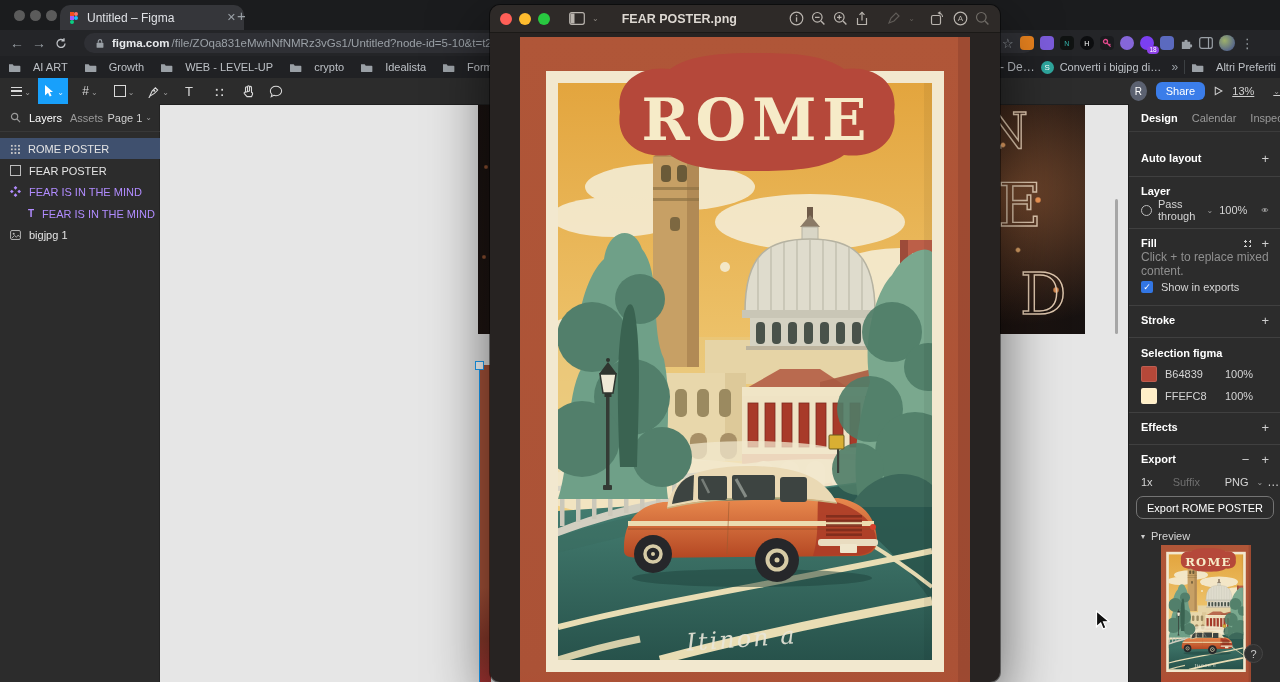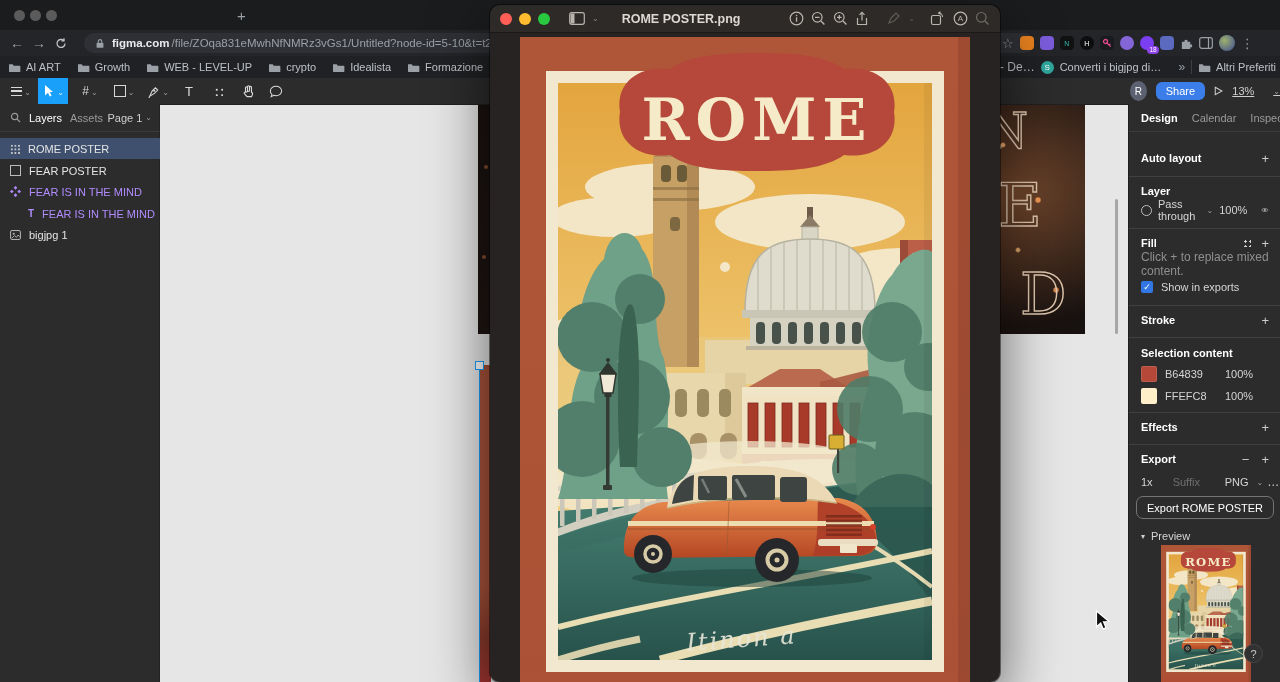--- a/index.html
+++ b/index.html
@@ -22,21 +22,21 @@
   #omnibox{left:84px;top:33px;width:930px;height:20px;background:#2f3035;border-radius:11px;
            padding:0 10px;gap:6px;overflow:hidden;}
   .url-domain{color:#e8eaed;font-weight:bold;font-size:11.5px;white-space:nowrap;}
   .url-path{color:#9aa0a6;font-size:11.5px;white-space:nowrap;}
   #extrow{left:998px;top:30px;width:282px;height:26px;gap:6px;padding-left:4px;}
   .ext{width:14px;height:14px;border-radius:4px;flex:none;position:relative;
        display:flex;align-items:center;justify-content:center;font-size:7px;color:#fff;}
   .badge18{position:absolute;right:-5px;bottom:-4px;background:#8d41e8;color:#fff;font-size:6.5px;
            border-radius:4px;padding:0 2px;line-height:8px;}
   #bookmarksrow{left:0;top:56px;width:1280px;height:22px;background:#202124;}
-  .bm{gap:5px;margin-right:16px;flex:none;}
+  .bm{gap:12px;margin-right:16px;flex:none;}
   .bm span{color:#bdc1c6;font-size:11px;white-space:nowrap;}
   #bmleft{left:8px;top:56px;height:22px;}
   #bmright{left:1000px;top:56px;width:280px;height:22px;gap:6px;}
   .gcal{width:12px;height:12px;border-radius:2px;background:#1a73e8;color:#fff;font-size:6px;
         display:flex;align-items:center;justify-content:center;flex:none;}
   .sicon{width:13px;height:13px;border-radius:50%;background:#2fa79e;color:#fff;font-size:8px;
         display:flex;align-items:center;justify-content:center;flex:none;}
 
   
   #figtoolbar{left:0;top:78px;width:1280px;height:26px;background:#2c2c2c;}
@@ -366,20 +366,31 @@
       <path d="M100,75 C95,45 120,28 150,32 C170,18 200,16 237,16 C274,16 304,18 324,32 C354,28 379,45 374,75 C379,105 354,122 324,118 C304,132 274,134 237,134 C200,134 170,132 150,118 C120,122 95,105 100,75 Z" fill="#b5483a"></path>
       <text x="237" y="103" font-size="58" font-weight="bold" fill="#f6ebc8" font-family="DejaVu Serif, serif" letter-spacing="6" text-anchor="middle">ROME</text>
     </symbol>
   </defs>
 </svg>
 
 <div id="tabstrip" class="abs">
   <span class="tlight" style="left:14px"></span>
   <span class="tlight" style="left:30px"></span>
   <span class="tlight" style="left:46px"></span>
+  <div id="tab" class="abs flex">
+    <svg width="12" height="12" viewBox="0 0 12 12">
+      <rect x="2" y="0" width="4" height="4" fill="#f24e1e"></rect>
+        <rect x="6" y="0" width="4" height="4" rx="2" fill="#ff7262"></rect>
+      <rect x="2" y="4" width="4" height="4" fill="#a259ff"></rect>
+        <circle cx="8" cy="6" r="2" fill="#1abcfe"></circle>
+      <circle cx="4" cy="10" r="2" fill="#0acf83"></circle>
+    </svg>
+    <span class="tab-title">Untitled – Figma</span>
+    <span class="tab-close">✕</span>
+  </div>
   <span class="abs newtab" style="left:237px;top:7px">+</span>
 </div>
 
 <div id="urlrow" class="abs">
   <div class="flex" style="height:26px;padding-left:6px">
     <span class="navic">←</span>
     <span class="navic">→</span>
     <svg class="navic" width="13" height="13" viewBox="0 0 13 13" style="width:22px">
       <path d="M10.5,6.5 a4,4 0 1 1 -1.3,-3 M9.5,1.2 v2.6 h-2.6" fill="none" stroke="#c0c3c7" stroke-width="1.3"></path>
     </svg>
@@ -627,21 +638,21 @@
     <span class="checkbox">✓</span>
     <span class="rp-t">Show in exports</span>
   </div>
   <div class="rp-div" style="top:201px"></div>
   <div class="rp-row" style="top:207px;height:18px">
     <span class="rp-h">Stroke</span>
     <span class="plus">+</span>
   </div>
   <div class="rp-div" style="top:233px"></div>
   <div class="rp-row" style="top:240px;height:18px">
-    <span class="rp-h">Selection content</span>
+    <span class="rp-h">Selection figma</span>
   </div>
   <div class="rp-row" style="top:260px;height:20px;gap:8px">
     <span class="swatch" style="background:#B64839"></span>
     <span class="rp-t" style="width:52px">B64839</span>
     <span class="rp-t">100%</span>
   </div>
   <div class="rp-row" style="top:282px;height:20px;gap:8px">
     <span class="swatch" style="background:#FFEFC8"></span>
     <span class="rp-t" style="width:52px">FFEFC8</span>
     <span class="rp-t">100%</span>
@@ -679,21 +690,21 @@
 <div id="pwindow" class="abs">
   <div id="ptitlebar">
     <span class="ptl" style="background:#ff5f57"></span>
     <span class="ptl" style="background:#febc2e"></span>
     <span class="ptl" style="background:#28c840"></span>
     <svg class="pvic" width="16" height="13" viewBox="0 0 16 13" style="margin-left:12px">
       <rect x="0.7" y="0.7" width="14.6" height="11.6" rx="2" fill="none" stroke="#b9b4ae" stroke-width="1.2"></rect>
       <rect x="1.5" y="1.5" width="4" height="10" fill="#b9b4ae"></rect>
     </svg>
     <span style="color:#8d8881;font-size:8px">⌄</span>
-    <span class="pv-title">ROME POSTER.png</span>
+    <span class="pv-title">FEAR POSTER.png</span>
     <span style="flex:1"></span>
     <svg class="pvic" width="15" height="15" viewBox="0 0 15 15">
       <circle cx="7.5" cy="7.5" r="6.3" fill="none" stroke="#b9b4ae" stroke-width="1.2"></circle>
         <rect x="6.9" y="6.3" width="1.3" height="4.4" fill="#b9b4ae"></rect>
         <rect x="6.9" y="3.8" width="1.3" height="1.4" fill="#b9b4ae"></rect>
     </svg>
     <svg class="pvic" width="15" height="15" viewBox="0 0 15 15">
       <circle cx="6.3" cy="6.3" r="4.8" fill="none" stroke="#b9b4ae" stroke-width="1.2"></circle>
         <line x1="10" y1="10" x2="13.4" y2="13.4" stroke="#b9b4ae" stroke-width="1.4"></line>
         <line x1="4" y1="6.3" x2="8.6" y2="6.3" stroke="#b9b4ae" stroke-width="1.2"></line>

